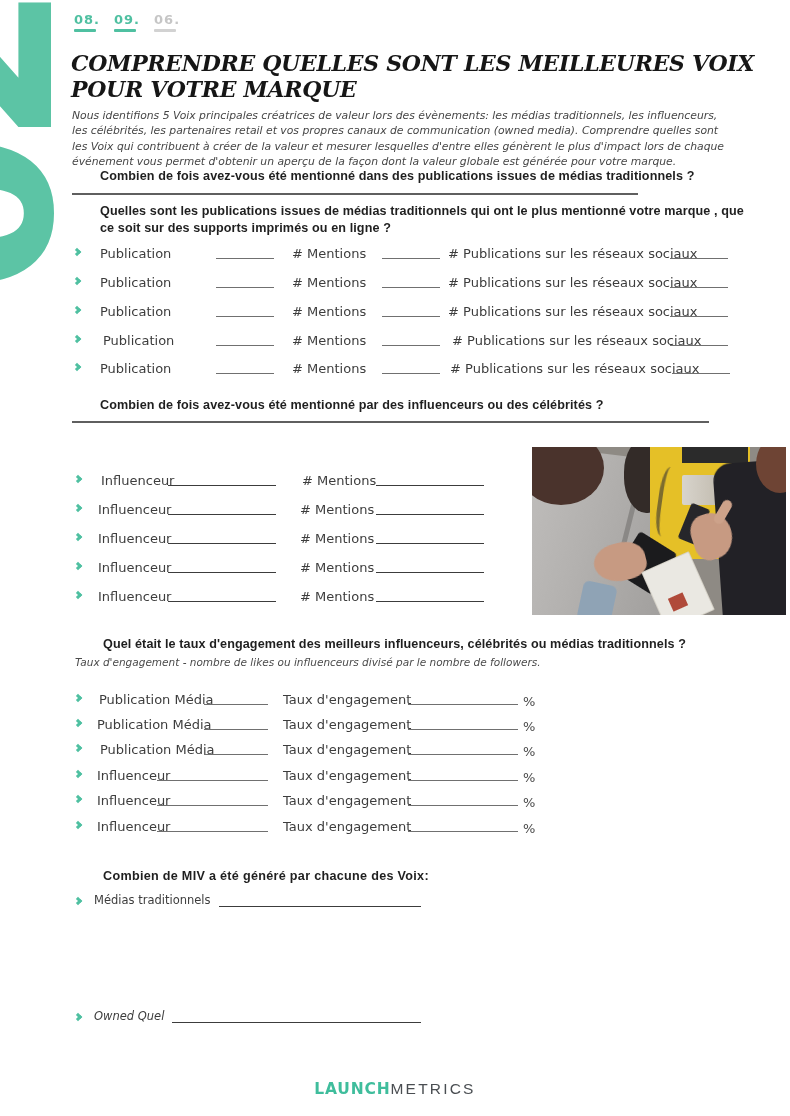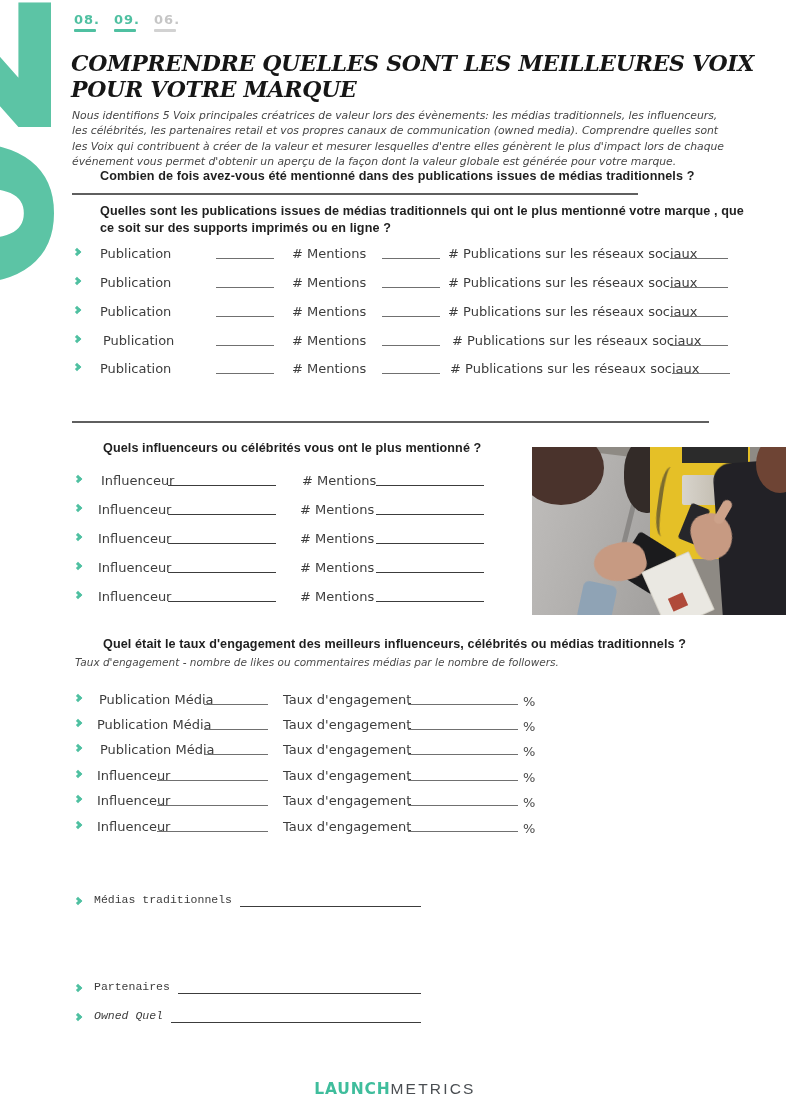--- a/index.html
+++ b/index.html
@@ -52,21 +52,21 @@
   .row{position:absolute;left:0;width:626px;height:16px;font-size:13px;color:var(--body);}
   .row .lbl{position:absolute;top:0;white-space:nowrap;}
   .blank{position:absolute;height:13px;border-bottom:1px solid var(--line-gray);}
   .blank.dark{border-bottom:1.6px solid var(--line-dark);}
   .chev{position:absolute;top:3px;width:6px;height:6px;
     border-right:3px solid var(--teal);border-bottom:3px solid var(--teal);
     transform:rotate(-45deg);}
   .pct{position:absolute;top:2px;color:#4a4a4a;}
   
   .miv-row{position:absolute;left:75px;width:346px;height:16px;display:flex;
-    font-size:11.5px;color:var(--body);font-family:Liberation Mono, monospace;}
+    font-size:11.5px;color:var(--body);}
   .chevf{flex:none;width:6px;height:6px;border-right:3px solid var(--teal);
     border-bottom:3px solid var(--teal);transform:rotate(-45deg);align-self:center;
     margin-right:13px;}
   .miv-row .mlbl{white-space:nowrap;}
   .miv-row .fill{flex:1;border-bottom:1.6px solid var(--line-dark);margin:0 0 2px 8px;}
   .italic{font-style:italic;}
   
   .photo{position:absolute;left:532px;top:447px;width:254px;height:168px;
     overflow:hidden;background:#8e8a84;}
   .photo div{position:absolute;filter:blur(0.6px);}
@@ -179,23 +179,23 @@
   <div class="row" style="top:361px">
     <span class="chev" style="left:74px"></span>
     <span class="lbl" style="left:100px">Publication</span>
     <span class="blank" style="left:216px;width:58px"></span>
     <span class="lbl" style="left:292px"># Mentions</span>
     <span class="blank" style="left:382px;width:58px"></span>
     <span class="lbl" style="left:450px"># Publications sur les réseaux sociaux</span>
     <span class="blank" style="left:672px;width:58px"></span>
   </div>
 
+  <div class="q q3">Combien de fois avez-vous été mentionné par des influenceurs ou des célébrités ?</div>
   <div class="hr hr2"></div>
 
-  <div class="q q4">Quels influenceurs ou célébrités vous ont le plus mentionné ?</div>
 
   <div class="row" style="top:473px">
     <span class="chev" style="left:75px"></span>
     <span class="lbl" style="left:101px">Influenceur</span>
     <span class="blank dark" style="left:168px;width:108px"></span>
     <span class="lbl" style="left:302px"># Mentions</span>
     <span class="blank dark" style="left:376px;width:108px"></span>
   </div>
   <div class="row" style="top:502px">
     <span class="chev" style="left:75px"></span>
@@ -241,21 +241,21 @@
     <div class="ph-hand-r"></div>
     <div class="ph-finger"></div>
     <div class="ph-clutch"></div>
     <div class="ph-hand-l"></div>
     <div class="ph-envelope"></div>
     <div class="ph-stamp"></div>
     <div class="ph-scarf"></div>
   </div>
 
   <div class="q q5">Quel était le taux d'engagement des meilleurs influenceurs, célébrités ou médias traditionnels ?</div>
-  <div class="qnote">Taux d'engagement - nombre de likes ou commentaires médias par le nombre de followers.</div>
+  <div class="qnote">Taux d'engagement - nombre de likes ou influenceurs divisé par le nombre de followers.</div>
 
   <div class="row" style="top:692px">
     <span class="chev" style="left:75px"></span>
     <span class="lbl" style="left:99px">Publication Média</span>
     <span class="blank" style="left:204px;width:64px"></span>
     <span class="lbl" style="left:283px">Taux d'engagement</span>
     <span class="blank" style="left:408px;width:110px"></span>
     <span class="pct" style="left:523px">%</span>
   </div>
   <div class="row" style="top:717px">
@@ -293,31 +293,27 @@
   </div>
   <div class="row" style="top:819px">
     <span class="chev" style="left:75px"></span>
     <span class="lbl" style="left:97px">Influenceur</span>
     <span class="blank" style="left:157px;width:111px"></span>
     <span class="lbl" style="left:283px">Taux d'engagement</span>
     <span class="blank" style="left:408px;width:110px"></span>
     <span class="pct" style="left:523px">%</span>
   </div>
 
+  <div class="q q6">Combien de MIV a été généré par chacune des Voix:</div>
 
   <div class="miv-row" style="top:893px">
     <span class="chevf"></span>
     <span class="mlbl">Médias traditionnels</span>
     <span class="fill"></span>
   </div>
-  <div class="miv-row" style="top:980px">
-    <span class="chevf"></span>
-    <span class="mlbl">Partenaires</span>
-    <span class="fill"></span>
-  </div>
   <div class="miv-row" style="top:1009px">
     <span class="chevf"></span>
     <span class="mlbl italic">Owned Quel</span>
     <span class="fill"></span>
   </div>
 
   <div class="logo">
     <span class="l1">LAUNCH</span><span class="l2">METRICS</span>
   </div>
 

